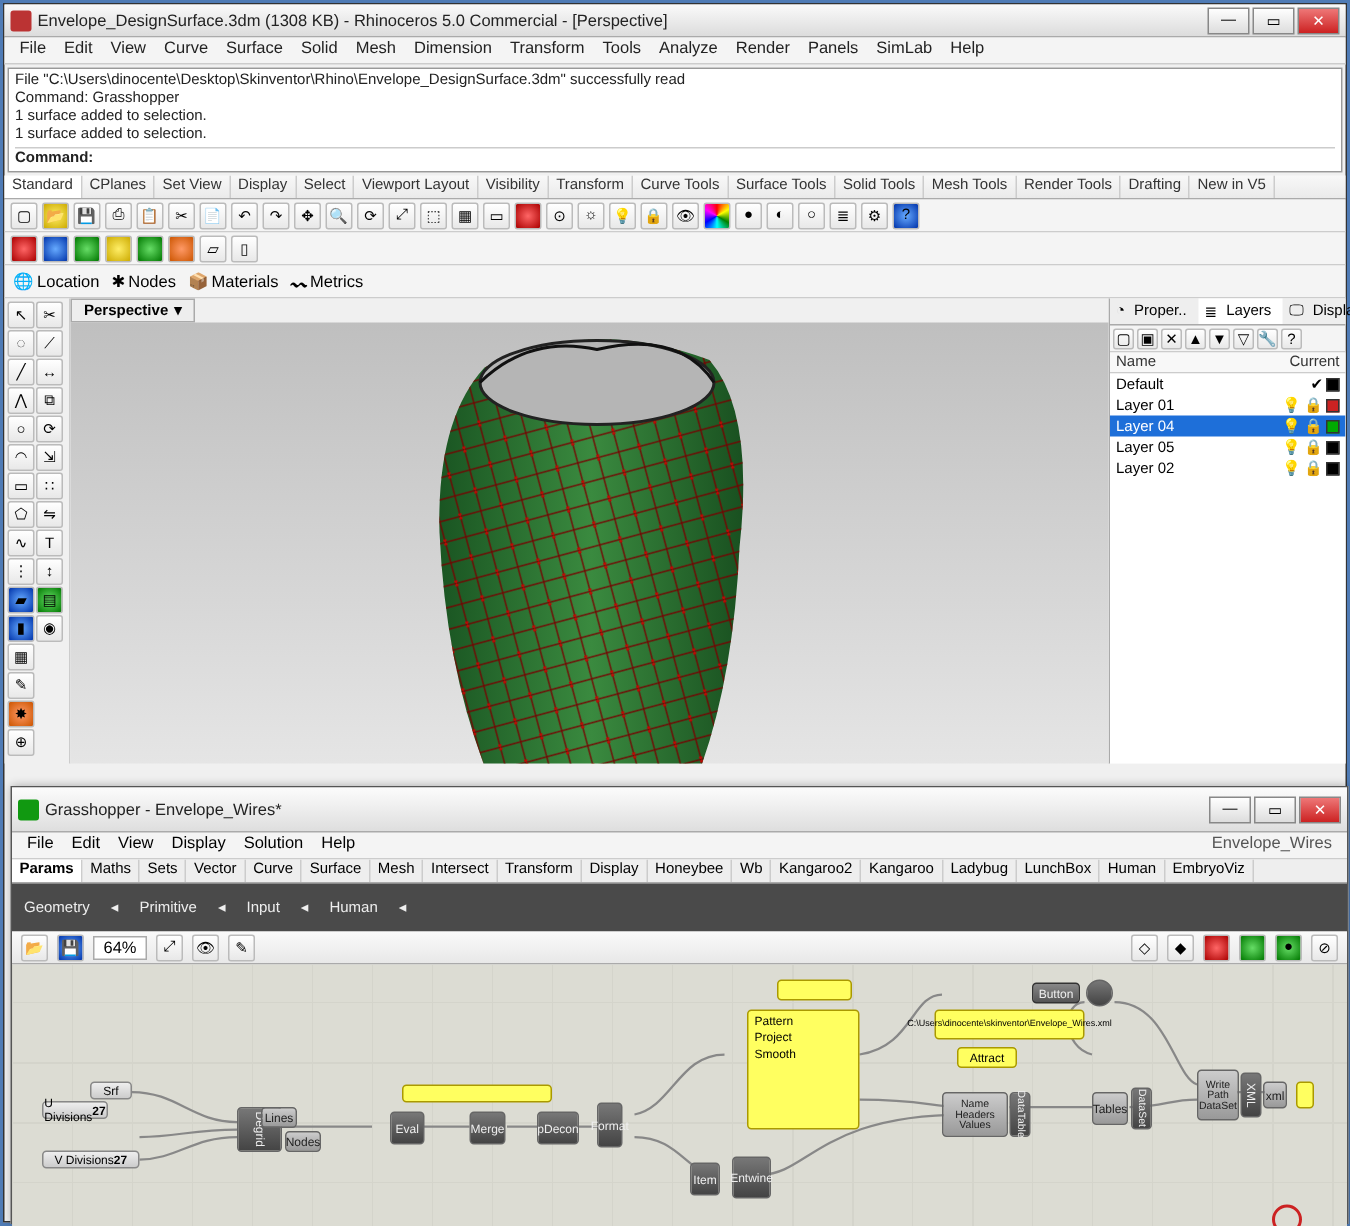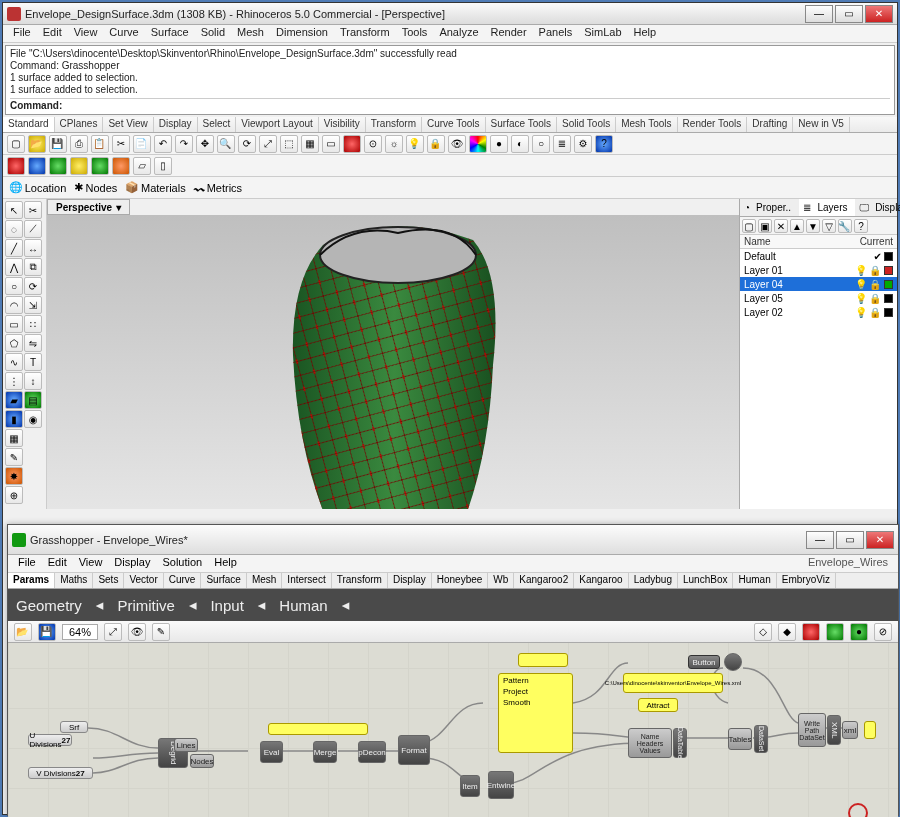--- a/index.html
+++ b/index.html
@@ -63,21 +63,21 @@
 
 .gh-window { position: absolute; top: 521px; left: 4px; width: 892px; height: 292px; border: 1px solid #555; background: #f4f4f4; box-shadow: 0 0 6px rgba(0,0,0,.3);}
 .gh-titlebar { height: 30px; background: linear-gradient(#fcfcfc,#dedede); display: flex; align-items: center; padding: 0 4px; border-bottom:1px solid #aaa;}
 .gh-titlebar .app-icon { background: #191; }
 .gh-menubar { height: 18px; display: flex; padding: 0 4px; font-size: 11px; border-bottom:1px solid #ccc; }
 .gh-menubar span { padding: 1px 6px; }
 .gh-doc { margin-left: auto; padding: 1px 6px; color:#555; font-size:11px; }
 .gh-tabs { height: 16px; display: flex; font-size: 10px; background: #eee; border-bottom:1px solid #aaa; overflow:hidden;}
 .gh-tabs span { padding: 1px 5px; border-right: 1px solid #ccc; white-space:nowrap;}
 .gh-tabs span.active { background: #fff; font-weight:bold;}
-.gh-subtabs { height: 14px; display: flex; font-size: 15px; background: #4a4a4a; color: #eee; padding: 16px 2px; gap:2px;}
+.gh-subtabs { height: 14px; display: flex; font-size: 10px; background: #4a4a4a; color: #eee; padding: 16px 2px; gap:2px;}
 .gh-subtabs span { padding: 0 6px; background:#555; border-radius:2px; display:flex; align-items:center;}
 .gh-toolbar { height: 22px; display: flex; align-items: center; padding: 2px 6px; gap:6px; background: linear-gradient(#fafafa,#e8e8e8); border-bottom:1px solid #aaa; }
 .gh-canvas { position: relative; flex:1; height: 186px; background: #dcdcd3; overflow:hidden; }
 .gh-canvas::before { content:''; position:absolute; inset:0; background-image: repeating-linear-gradient(0deg,#d4d4cb 0,#d4d4cb 1px,transparent 1px,transparent 40px),repeating-linear-gradient(90deg,#d4d4cb 0,#d4d4cb 1px,transparent 1px,transparent 40px); }
 
 .gh-node { position: absolute; border-radius: 3px; font-size: 8px; display:flex; align-items:center; justify-content:center; }
 .gh-panel { background: #ffff60; border: 1px solid #aa9900; }
 .gh-comp { background: linear-gradient(#ccc,#999); border: 1px solid #666; color:#222; }
 .gh-comp.dark { background: linear-gradient(#777,#444); color:#eee; }
 .gh-slider { background: linear-gradient(#eee,#ccc); border:1px solid #888; padding:0 4px;}
@@ -432,21 +432,21 @@
         </div>
 
       <div class="gh-node gh-comp dark" style="left:150px;top:95px;width:30px;height:30px;writing-mode:vertical-rl;">Degrid</div>
       <div class="gh-node gh-comp" style="left:166px;top:95px;width:24px;height:14px;">Lines</div>
       <div class="gh-node gh-comp" style="left:182px;top:111px;width:24px;height:14px;">Nodes</div>
 
       <div class="gh-node gh-comp dark" style="left:252px;top:98px;width:23px;height:22px;text-align:center;">Eval</div>
       <div class="gh-node gh-panel" style="left:260px;top:80px;width:100px;height:12px;"></div>
       <div class="gh-node gh-comp dark" style="left:305px;top:98px;width:24px;height:22px;">Merge</div>
       <div class="gh-node gh-comp dark" style="left:350px;top:98px;width:28px;height:22px;">pDecon</div>
-      <div class="gh-node gh-comp dark" style="left:390px;top:92px;width:32px;height:30px;">Format</div>
+      <div class="gh-node gh-comp dark" style="left:390px;top:92px;width:17px;height:30px;">Format</div>
 
       <div class="gh-node gh-comp dark" style="left:452px;top:132px;width:20px;height:22px;">Item</div>
       <div class="gh-node gh-comp dark" style="left:480px;top:128px;width:26px;height:28px;">Entwine</div>
 
       <div class="gh-node gh-panel" style="left:490px;top:30px;width:75px;height:80px;flex-direction:column;align-items:flex-start;padding:2px 4px;justify-content:flex-start;gap:2px;">
         <div>Pattern</div>
           <div>Project</div>
           <div>Smooth</div>
       </div>
       <div class="gh-node gh-panel" style="left:510px;top:10px;width:50px;height:14px;"></div>

